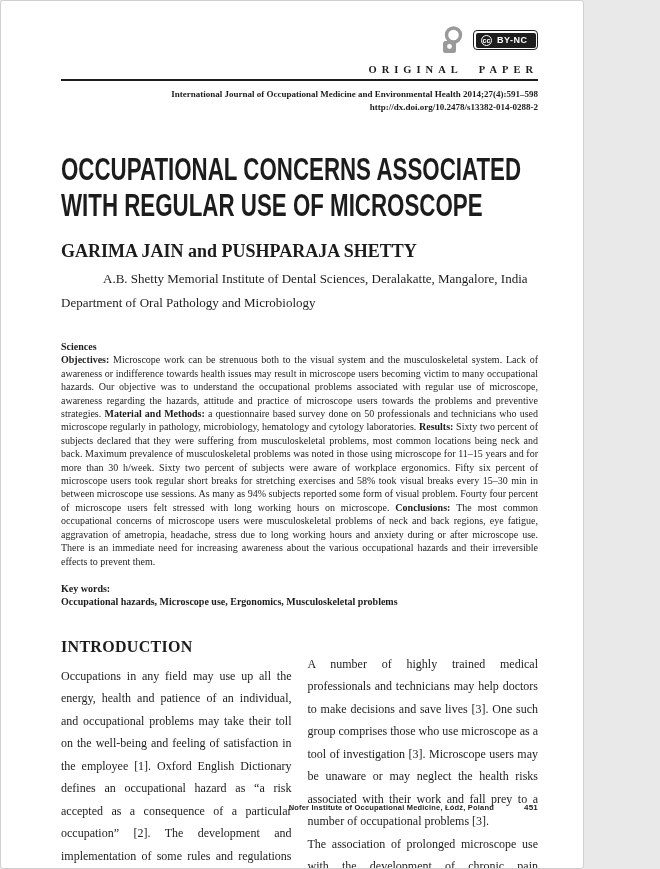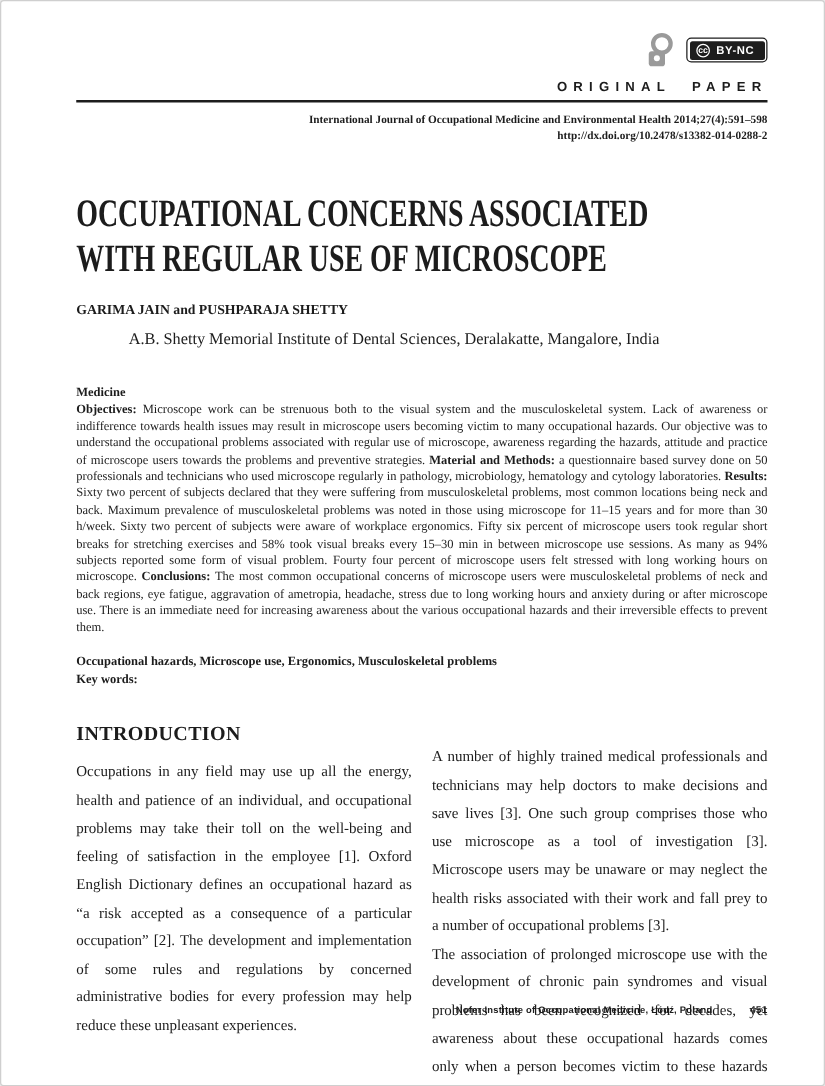--- a/index.html
+++ b/index.html
@@ -1,19 +1,19 @@
 <!DOCTYPE html>
 <html lang="en"><head>
 <meta charset="utf-8">
 <style>
   * { margin:0; padding:0; box-sizing:border-box; }
   html,body { background:#e9e9e9; }
   .page {
     position:relative;
-    width:660px; height:869px;
+    width:584px; height:869px;
     background:#ffffff;
     border:1px solid #cfcfcf;
     border-radius:3px;
     font-family:"Liberation Serif", serif;
     color:#1c1c1c;
     overflow:hidden;
   }
   .content { position:absolute; left:60px; right:45px; top:0; }
 
   
@@ -29,30 +29,30 @@
   }
   .cc-circle {
     width:11px; height:11px; border:1px solid #fff; border-radius:50%;
     font-family:"Liberation Sans", sans-serif; font-size:7px; font-weight:bold;
     display:flex; align-items:center; justify-content:center; line-height:1;
   }
   .cc-text { font-family:"Liberation Sans", sans-serif; font-weight:bold; font-size:9px; letter-spacing:0.5px; }
 
   .section-label {
     margin-top:7px; text-align:right;
-    font-family:Liberation Sans, sans-serif; font-weight:bold;
+    font-family:Liberation Serif, serif; font-weight:bold;
     font-size:10.5px; letter-spacing:5px; word-spacing:9px; white-space:nowrap;
   }
   .header-rule { margin-top:4px; height:2px; background:#1d1d1d; }
   .citation { margin-top:7px; text-align:right; font-weight:bold; font-size:9px; line-height:13px; }
 
   
-  .title { margin-top:38px; font-family:Liberation Serif, serif; font-weight:bold; font-size:31px; line-height:36px; letter-spacing:0; }
+  .title { margin-top:38px; font-family:Liberation Sans, sans-serif; font-weight:bold; font-size:31px; line-height:36px; letter-spacing:0; }
   .title .tline { white-space:nowrap; transform:scaleX(0.72); transform-origin:0 50%; }
-  .authors { margin-top:17px; font-weight:bold; font-size:11px; }
+  .authors { margin-top:17px; font-weight:bold; font-size:18px; }
   .affiliation { margin-top:9px; font-size:13px;margin-left:42px; }
   .department { margin-top:8px; font-size:13px; }
 
   
   .abstract { margin-top:29px; font-size:10px; line-height:13.4px; text-align:justify; }
   .abstract-heading { font-weight:bold; }
   .keywords { margin-top:14px; font-size:10px; line-height:13.5px; font-weight:bold; }
 
   
   .intro-heading { margin-top:29px; font-weight:bold; font-size:16px; letter-spacing:0.3px; }
@@ -100,29 +100,30 @@
       <div>http://dx.doi.org/10.2478/s13382-014-0288-2</div>
     </div>
 
     <h1 class="title">
       <div class="tline">OCCUPATIONAL CONCERNS ASSOCIATED</div>
       <div class="tline">WITH REGULAR USE OF MICROSCOPE</div>
     </h1>
 
     <div class="authors">GARIMA JAIN and PUSHPARAJA SHETTY</div>
     <div class="affiliation">A.B. Shetty Memorial Institute of Dental Sciences, Deralakatte, Mangalore, India</div>
+    <div class="department">Department of Oral Pathology and Microbiology</div>
 
     <div class="abstract">
-      <div class="abstract-heading">Medicine</div>
+      <div class="abstract-heading">Sciences</div>
       <p><b>Objectives: </b>Microscope work can be strenuous both to the visual system and the musculoskeletal system. Lack of awareness or indifference towards health issues may result in microscope users becoming victim to many occupational hazards. Our objective was to understand the occupational problems associated with regular use of microscope, awareness regarding the hazards, attitude and practice of microscope users towards the problems and preventive strategies. <b>Material and Methods: </b>a questionnaire based survey done on 50 professionals and technicians who used microscope regularly in pathology, microbiology, hematology and cytology laboratories. <b>Results: </b>Sixty two percent of subjects declared that they were suffering from musculoskeletal problems, most common locations being neck and back. Maximum prevalence of musculoskeletal problems was noted in those using microscope for 11–15 years and for more than 30 h/week. Sixty two percent of subjects were aware of workplace ergonomics. Fifty six percent of microscope users took regular short breaks for stretching exercises and 58% took visual breaks every 15–30 min in between microscope use sessions. As many as 94% subjects reported some form of visual problem. Fourty four percent of microscope users felt stressed with long working hours on microscope. <b>Conclusions: </b>The most common occupational concerns of microscope users were musculoskeletal problems of neck and back regions, eye fatigue, aggravation of ametropia, headache, stress due to long working hours and anxiety during or after microscope use. There is an immediate need for increasing awareness about the various occupational hazards and their irreversible effects to prevent them.</p>
     </div>
 
     <div class="keywords">
+      <div>Key words:</div>
       <div>Occupational hazards, Microscope use, Ergonomics, Musculoskeletal problems</div>
-      <div>Key words:</div>
     </div>
 
     <div class="intro-heading">INTRODUCTION</div>
 
     <div class="columns">
       <div class="col left">
           <p>Occupations in any field may use up all the energy, health and patience of an individual, and occupational problems may take their toll on the well-being and feeling of satisfaction in the employee [1]. Oxford English Dictionary defines an occupational hazard as “a risk accepted as a consequence of a particular occupation” [2]. The development and implementation of some rules and regulations by concerned administrative bodies for every profession may help reduce these unpleasant experiences.</p>
         </div>
       <div class="col right">
           <p>A number of highly trained medical professionals and technicians may help doctors to make decisions and save lives [3]. One such group comprises those who use microscope as a tool of investigation [3]. Microscope users may be unaware or may neglect the health risks associated with their work and fall prey to a number of occupational problems [3].</p>

